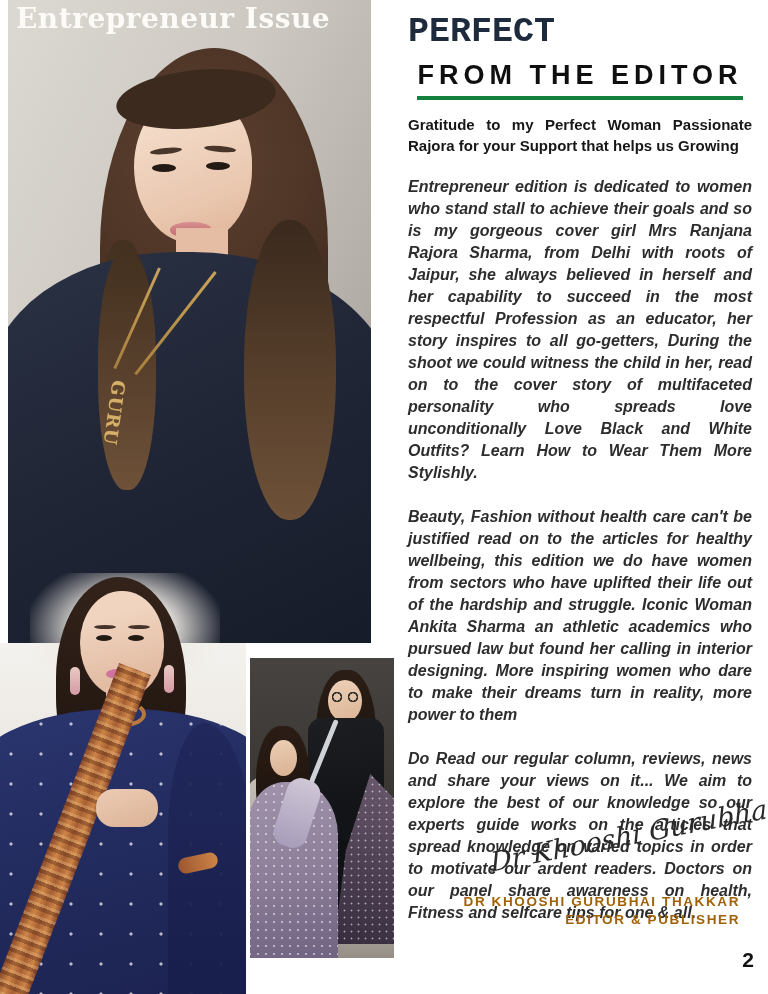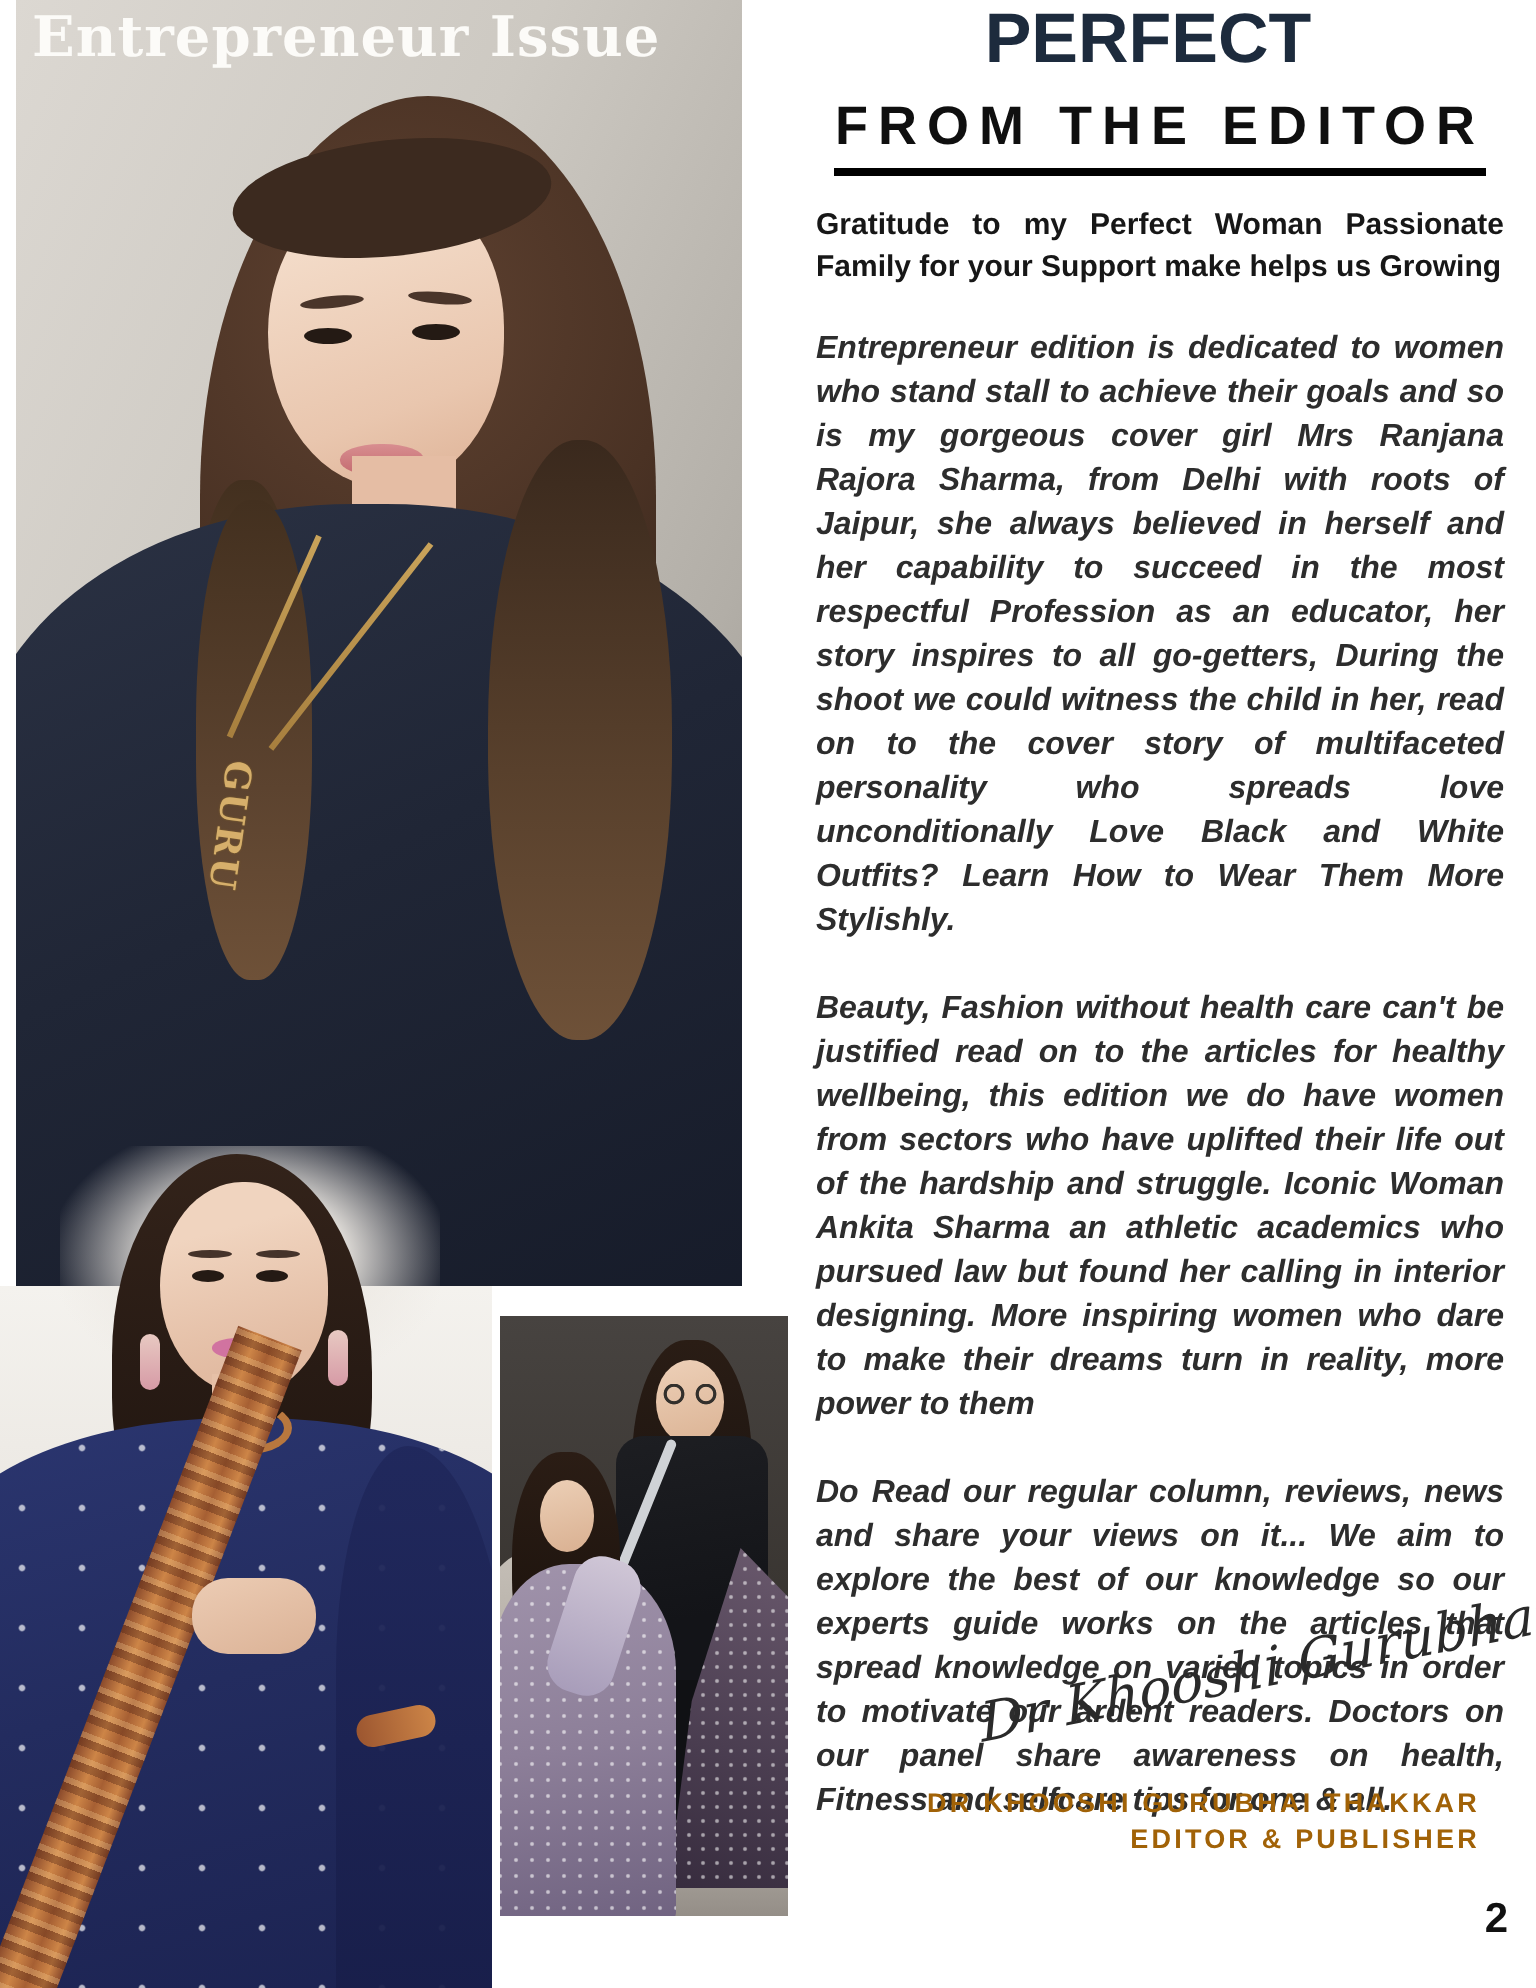--- a/index.html
+++ b/index.html
@@ -29,26 +29,26 @@
     background:linear-gradient(180deg,#43301f,#5c432f 60%,#6e5138);}
   .cw-hairfall-r{position:absolute;left:236px;top:220px;width:92px;height:300px;border-radius:48%;
     background:linear-gradient(180deg,#3a291d,#58402c 55%,#6e5138);}
   .cw-chain{position:absolute;width:3px;background:linear-gradient(180deg,#c9a35a,#a77f3e);}
   .cw-pendant{position:absolute;left:96px;top:380px;writing-mode:vertical-rl;
     font-family:"DejaVu Serif",serif;font-weight:bold;font-size:18px;color:#d6af6b;
     letter-spacing:1px;transform:rotate(8deg);text-shadow:0 0 1px #8a6a30;}
 
   
   .column{position:absolute;left:408px;top:0;width:344px;height:994px;}
-  .masthead{margin-top:2px;text-align:center;padding-right:12px;
-    font-family:Liberation Sans, sans-serif;font-weight:bold;color:#1d2b3d;line-height:36px;font-size:35px;
+  .masthead{margin-top:14px;text-align:left;padding-right:12px;
+    font-family:Liberation Mono, monospace;font-weight:bold;color:#1d2b3d;line-height:36px;font-size:35px;
     letter-spacing:0px;}
   .section-heading-wrap{margin-top:10px;text-align:center;}
   .section-heading{display:inline-block;font-size:27px;font-weight:800;color:#0f0f0f;
-    letter-spacing:5px;border-bottom:4px solid #000000;padding-bottom:5px;white-space:nowrap;}
+    letter-spacing:5px;border-bottom:4px solid #15803d;padding-bottom:5px;white-space:nowrap;}
   .lead{margin-top:14px;font-size:15px;line-height:21px;font-weight:bold;color:#171717;
     text-align:justify;}
   .bodytext{margin-top:20px;font-size:16px;line-height:22px;font-style:italic;color:#2d2d2d;
     text-align:justify;}
   .bodytext p{margin:0 0 22px 0;font-weight:bold;}
   .signature{position:absolute;top:822px;right:4px;width:260px;text-align:center;
     font-family:"DejaVu Serif",serif;font-style:italic;font-size:27px;color:#2a2a2a;
     transform:rotate(-11deg) skewX(-6deg);white-space:nowrap;}
   .editor-block{position:absolute;top:893px;right:12px;text-align:right;
     font-weight:bold;color:#a16207;font-size:13.5px;line-height:18px;letter-spacing:1.6px;}
@@ -189,21 +189,21 @@
     <div class="pt-sit-pallu"></div>
   </div>
 
   <div class="column">
     <div class="masthead">
       <div>PERFECT</div>
     </div>
     <div class="section-heading-wrap">
       <span class="section-heading">FROM THE EDITOR</span>
     </div>
-    <div class="lead">Gratitude to my Perfect Woman Passionate Family for your Support make helps us Growing</div>
+    <div class="lead">Gratitude to my Perfect Woman Passionate Rajora for your Support that helps us Growing</div>
     <div class="bodytext">
       <p>Entrepreneur edition is dedicated to women who stand stall to achieve their goals and so is my gorgeous cover girl Mrs Ranjana Rajora Sharma, from Delhi with roots of Jaipur, she always believed in herself and her capability to succeed in the most respectful Profession as an educator, her story inspires to all go-getters, During the shoot we could witness the child in her, read on to the cover story of multifaceted personality who spreads love unconditionally Love Black and White Outfits? Learn How to Wear Them More Stylishly.</p>
       <p>Beauty, Fashion without health care can't be justified read on to the articles for healthy wellbeing, this edition we do have women from sectors who have uplifted their life out of the hardship and struggle. Iconic Woman Ankita Sharma an athletic academics who pursued law but found her calling in interior designing. More inspiring women who dare to make their dreams turn in reality, more power to them</p>
       <p>Do Read our regular column, reviews, news and share your views on it... We aim to explore the best of our knowledge so our experts guide works on the articles that spread knowledge on varied topics in order to motivate our ardent readers. Doctors on our panel share awareness on health, Fitness and selfcare tips for one &amp; all.</p>
     </div>
     <div class="signature">Dr Khooshi Gurubhai</div>
     <div class="editor-block">
       <div>DR KHOOSHI GURUBHAI THAKKAR</div>
       <div>EDITOR &amp; PUBLISHER</div>
     </div>

